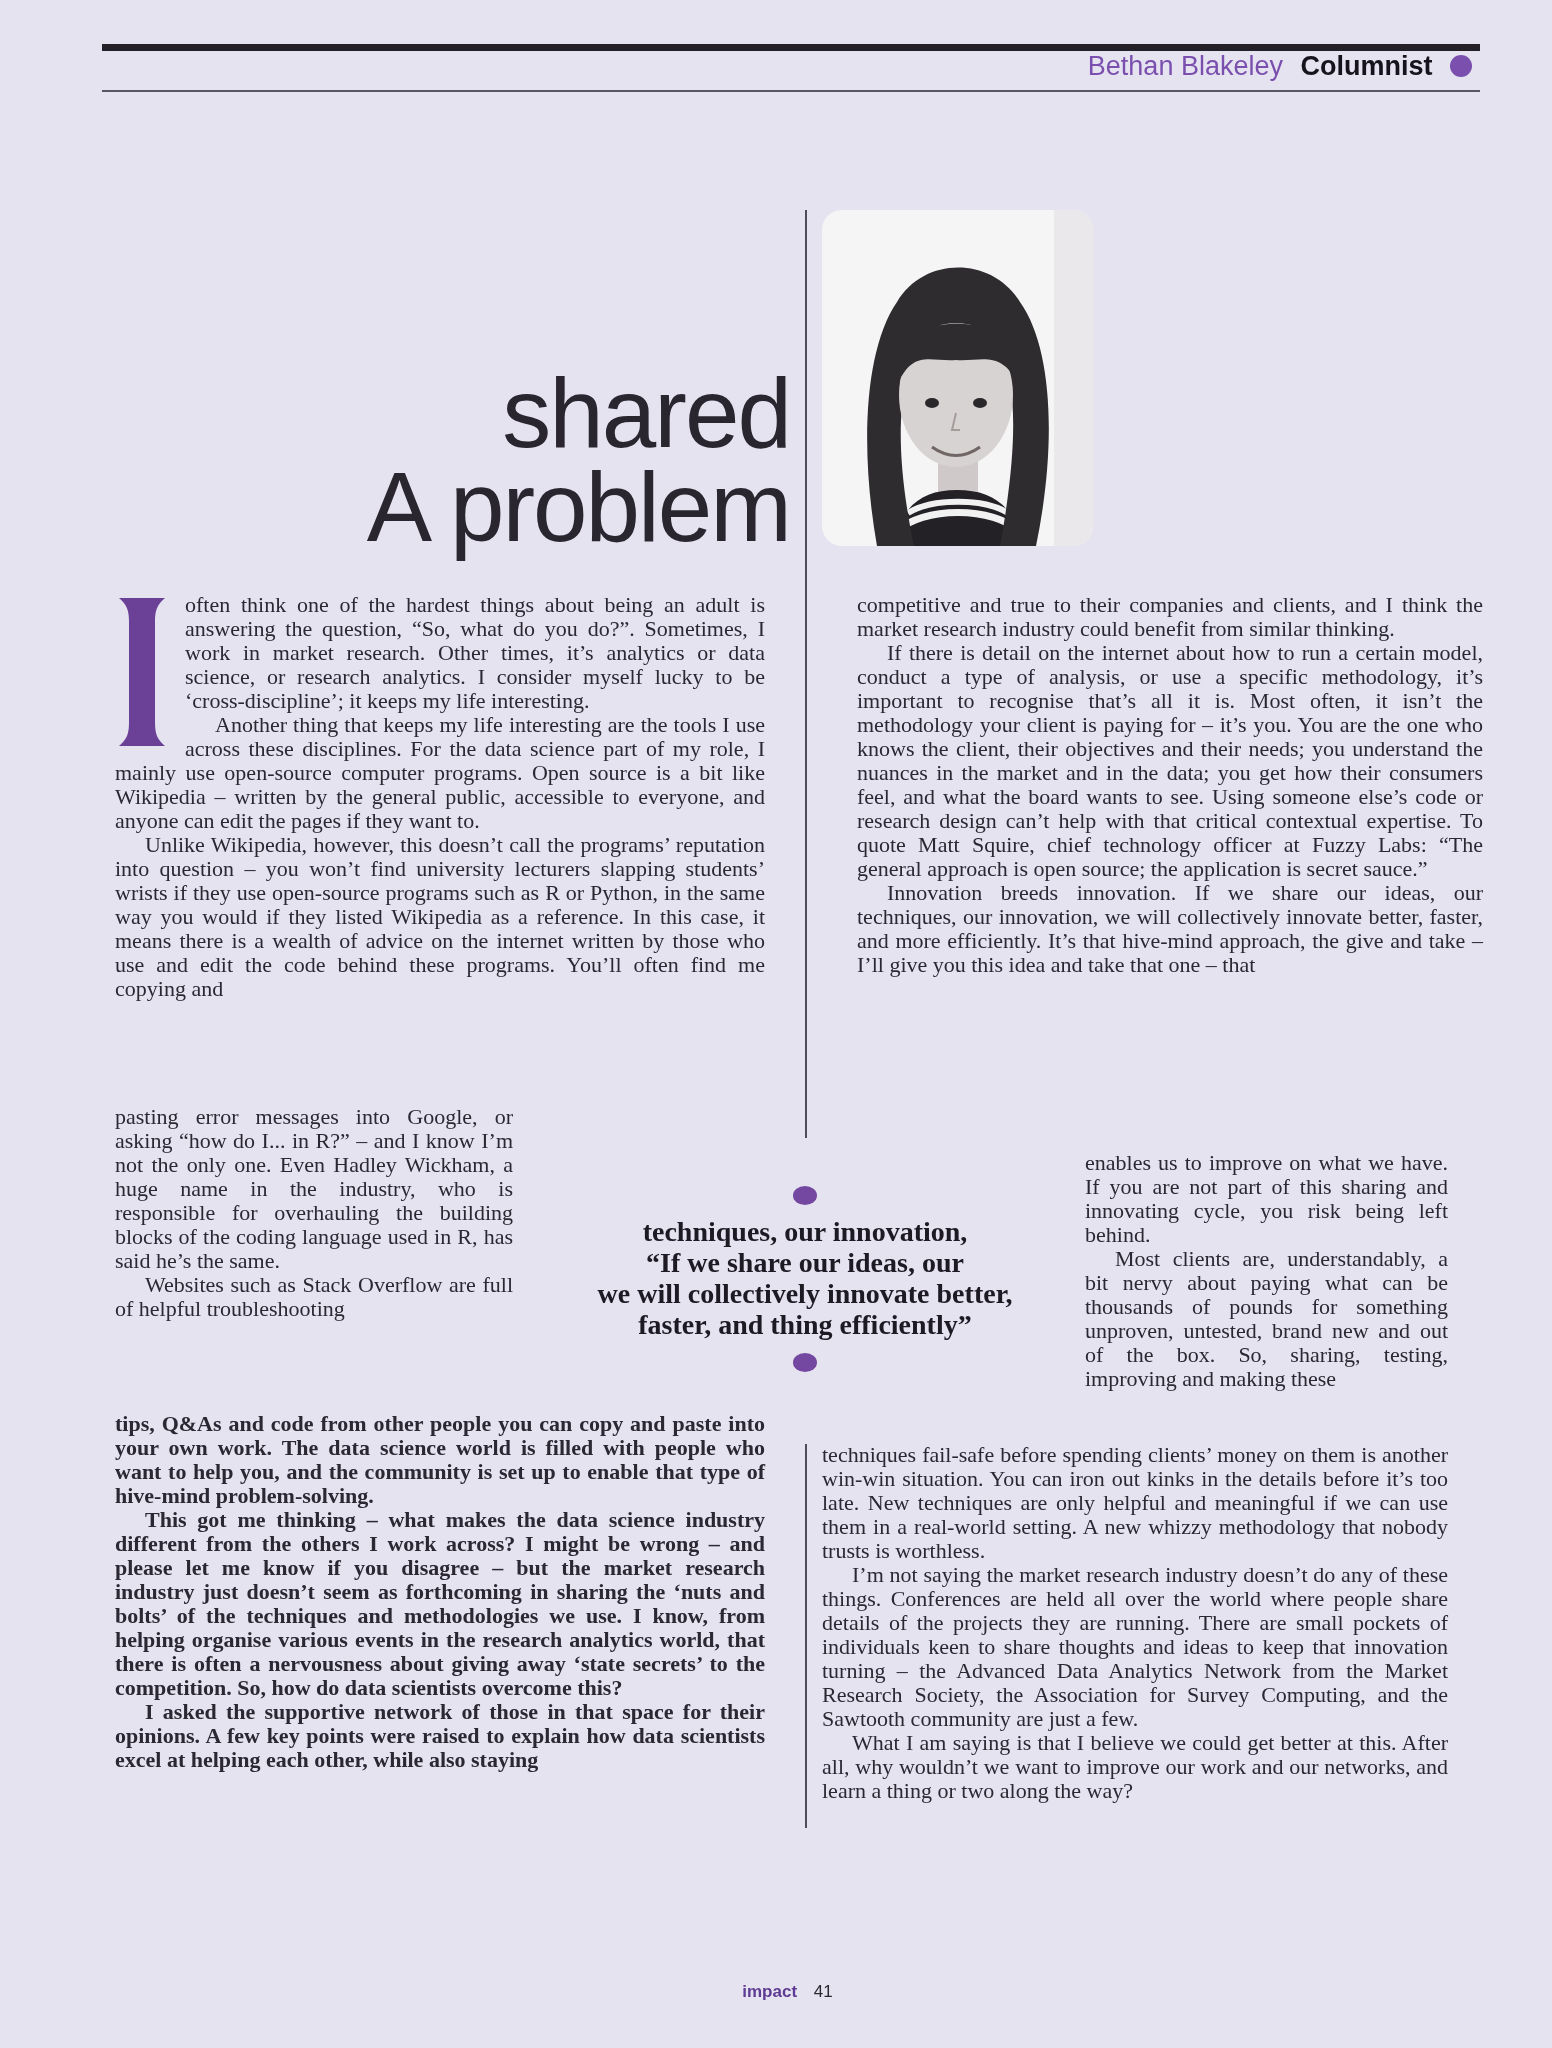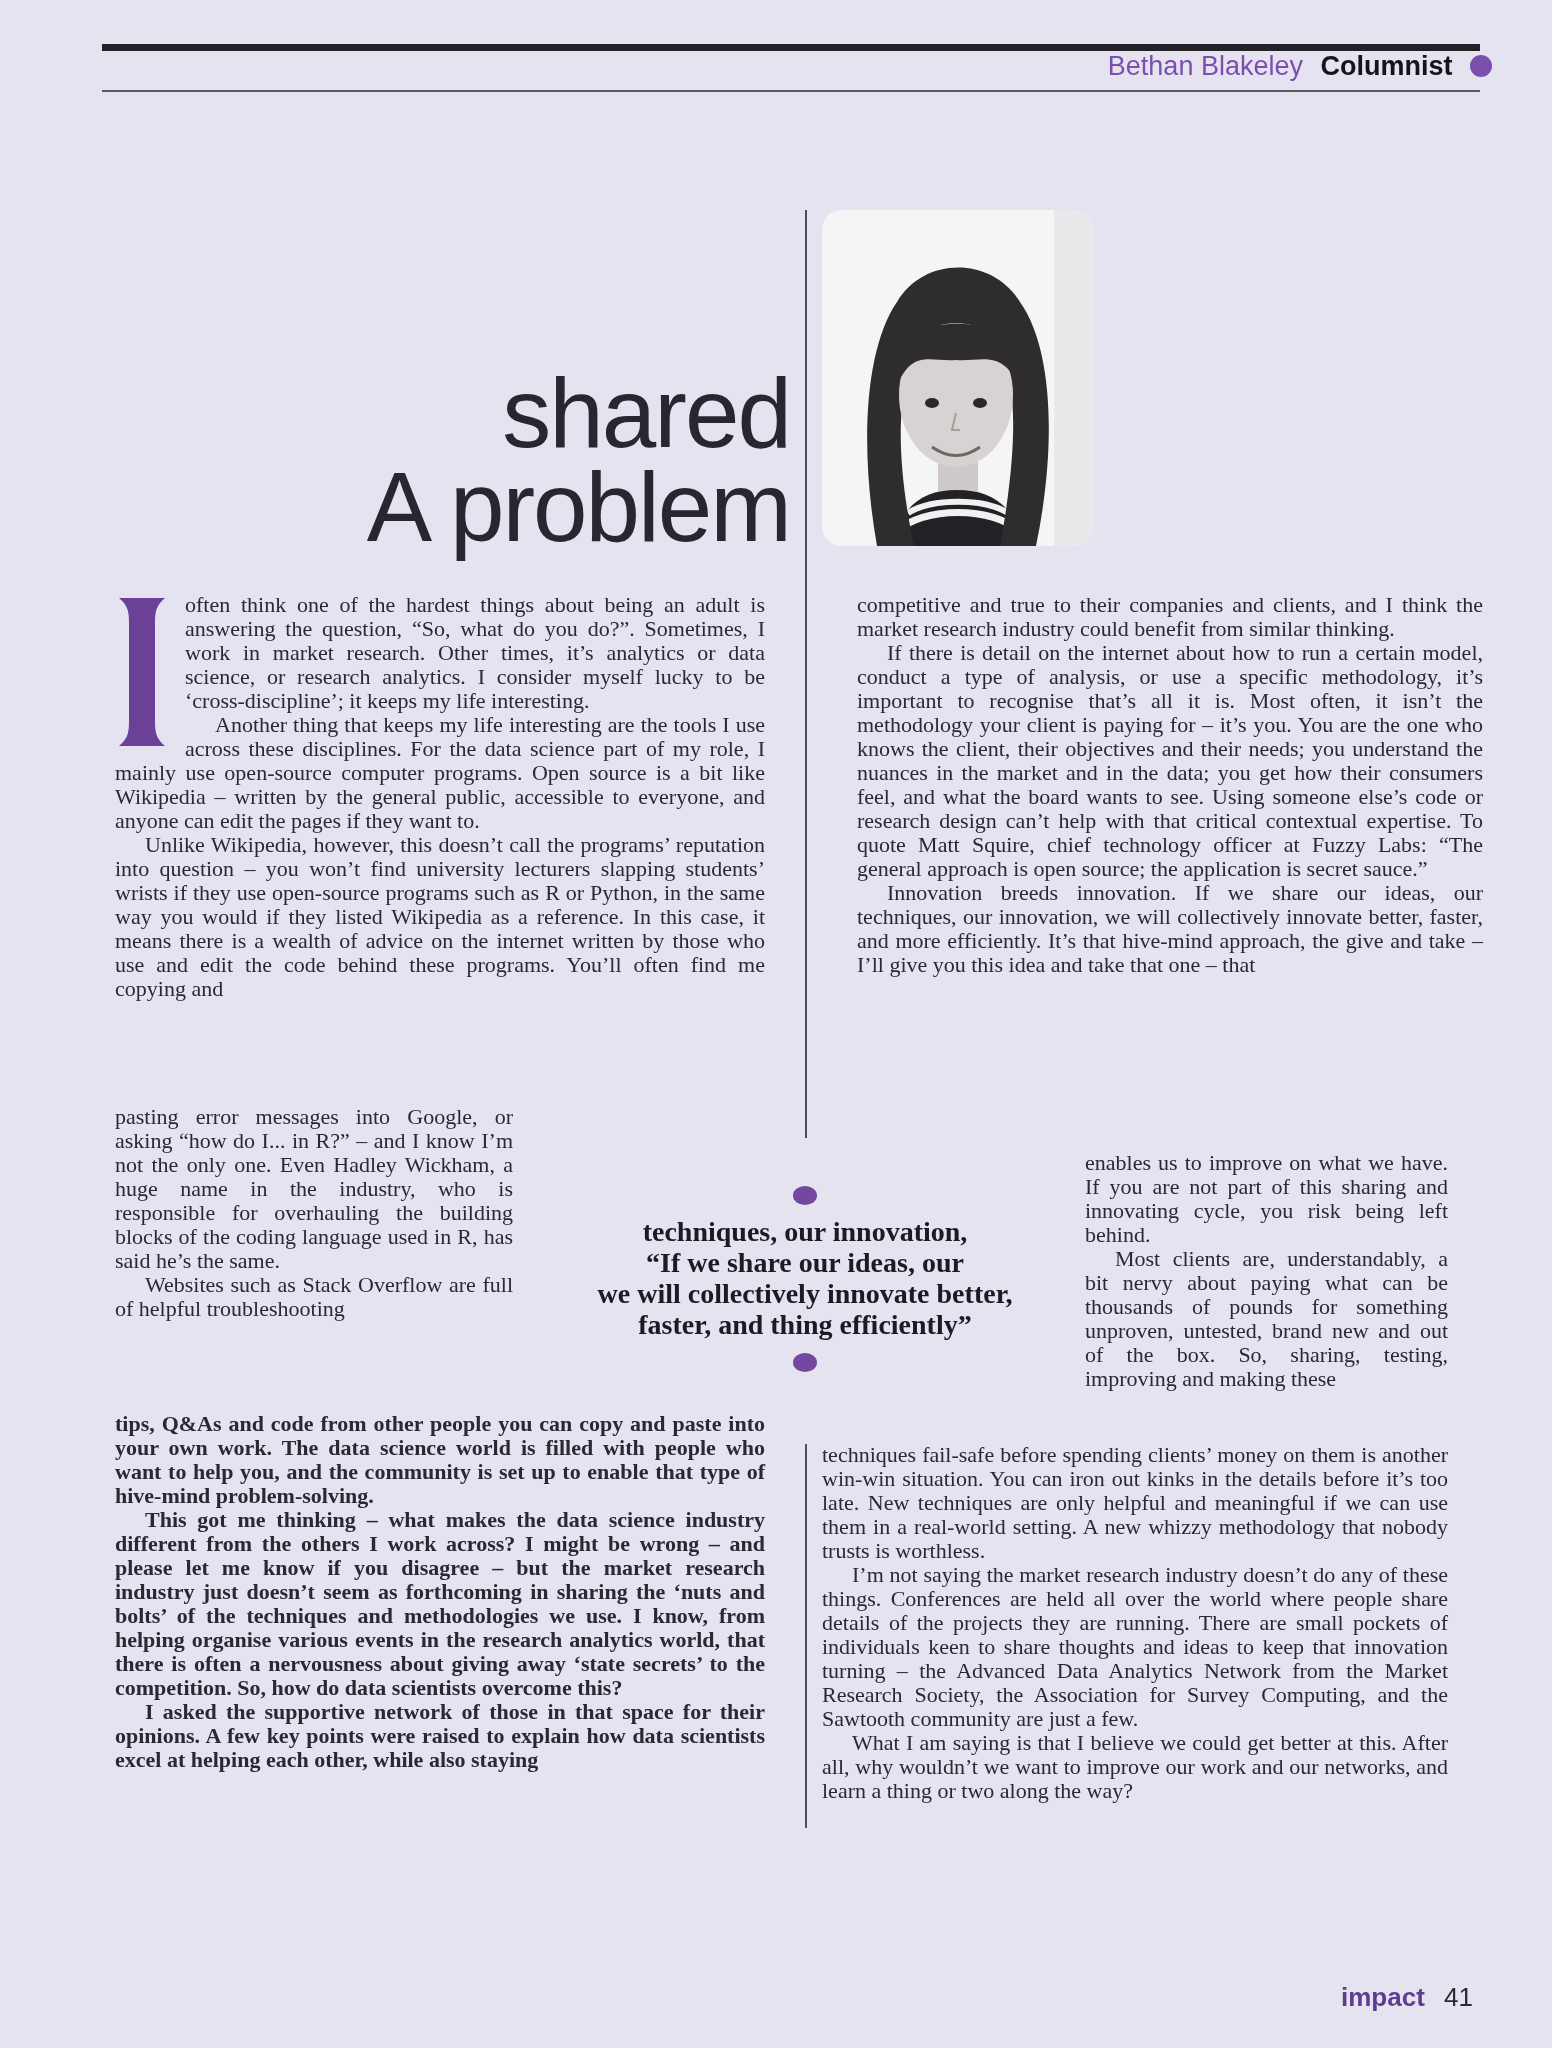--- a/index.html
+++ b/index.html
@@ -1,21 +1,21 @@
 <!DOCTYPE html>
 <html><head>
 <meta charset="utf-8">
 <style>
   html,body{margin:0;padding:0;background:#e5e3f0;}
   .page{position:relative;width:1552px;height:2048px;background:#e5e3f0;overflow:hidden;
         font-family:"Liberation Serif",serif;color:#2e2b35;}
 
   
   .rule-thick{position:absolute;left:102px;top:44px;width:1378px;height:7px;background:#232028;}
-  .byline{position:absolute;top:50px;left:114px;width:1378px;text-align:right;
+  .byline{position:absolute;top:50px;left:94px;width:1378px;text-align:right;
           font-family:"Liberation Sans",sans-serif;font-size:27px;line-height:32px;white-space:nowrap;}
   .byline .name{color:#7a4fae;}
   .byline .role{color:#16131c;font-weight:bold;margin-left:10px;}
   .byline .dot{display:inline-block;width:22px;height:22px;border-radius:50%;background:#7a4fae;
                margin-left:10px;vertical-align:-2px;}
   .rule-thin{position:absolute;left:102px;top:90px;width:1378px;height:2px;background:#5a5565;}
 
   
   .title{position:absolute;left:150px;top:366px;width:640px;text-align:right;
          font-family:"Liberation Sans",sans-serif;font-size:98px;line-height:94px;
@@ -45,22 +45,22 @@
   .dropcap svg{display:block;width:100%;height:100%;fill:#6b4197;}
 
   
   .pullquote{position:absolute;left:518px;top:1186px;width:574px;text-align:center;
              font-weight:bold;font-size:28px;line-height:31px;color:#1d1a24;}
   .pq-dot{width:24px;height:19px;border-radius:50%;background:#7448a0;margin:0 auto;}
   .pq-dot.top{margin-bottom:11px;}
   .pq-dot.bottom{margin-top:13px;}
 
   
-  .footer{position:absolute;left:102px;top:1982px;width:1371px;text-align:right;
-          font-family:"Liberation Sans",sans-serif;font-size:26px;white-space:nowrap;}
+  .footer{position:absolute;left:102px;top:1982px;width:1371px;text-align:center;
+          font-family:"Liberation Sans",sans-serif;font-size:17px;white-space:nowrap;}
   .footer .mag{color:#5f3c93;font-weight:bold;}
   .footer .num{color:#2b2930;margin-left:12px;}
 </style>
 </head>
 <body>
 
 <div class="page">
 
   <div class="rule-thick"></div>
 

